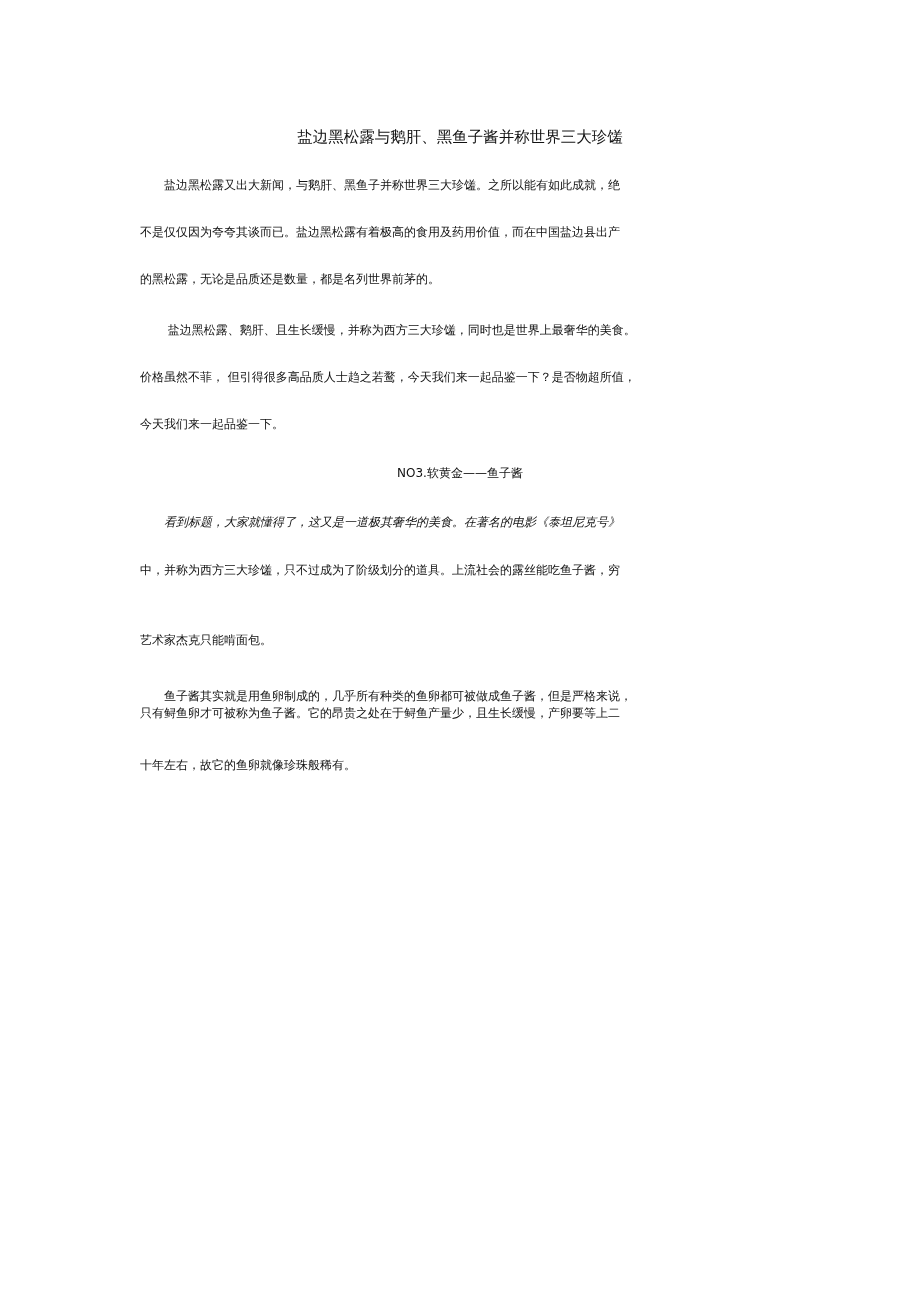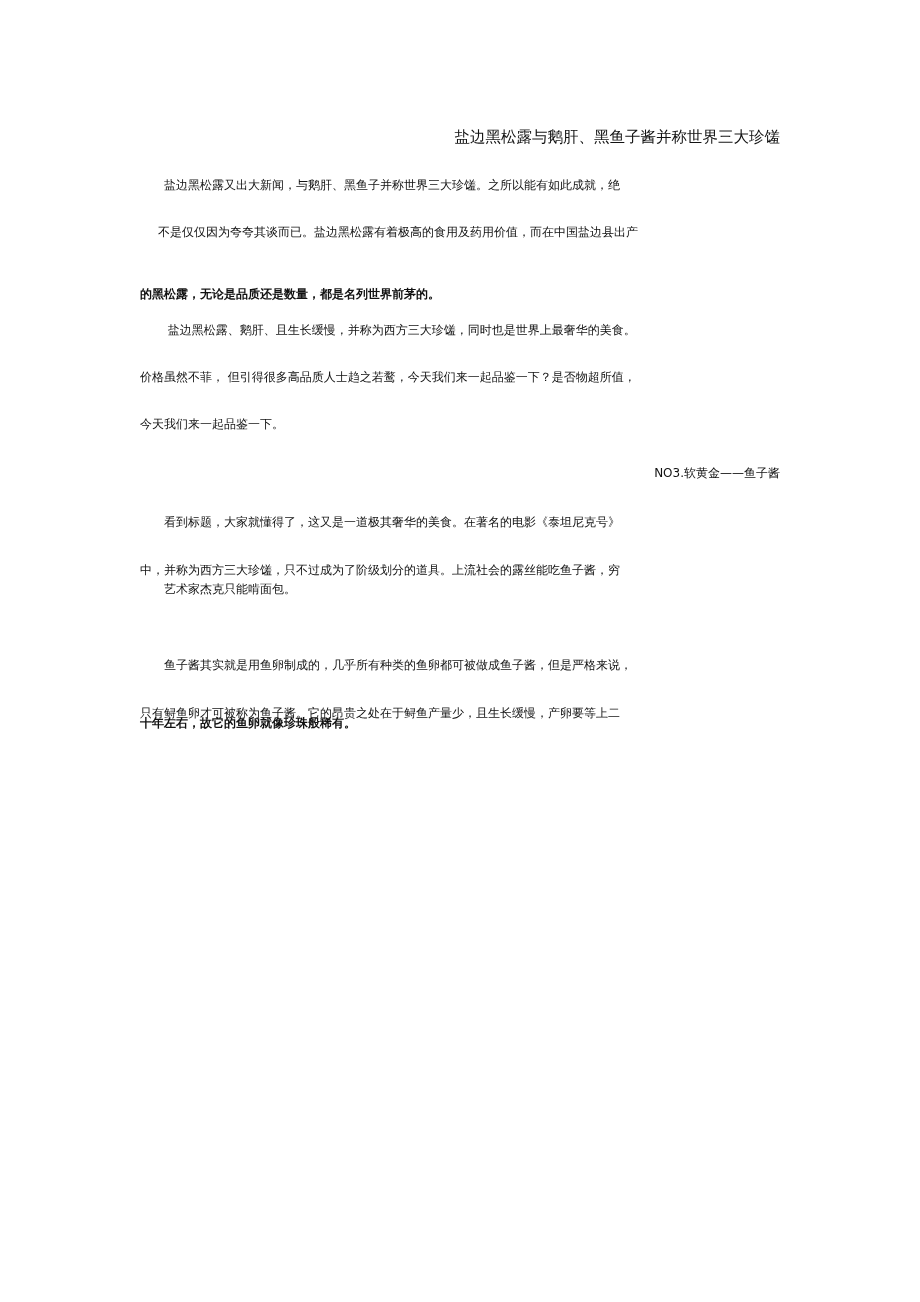--- a/index.html
+++ b/index.html
@@ -1,46 +1,46 @@
 <!DOCTYPE html>
 <html><head>
   <meta charset="utf-8">
   <style>
     html, body { margin: 0; padding: 0; background: #ffffff; }
     body { width: 920px; height: 1302px; position: relative; overflow: hidden;
            font-family: "DejaVu Sans", "Liberation Sans", sans-serif; color: #111; }
     .page { position: absolute; left: 140px; top: 0; width: 640px; }
     .line { position: absolute; left: 0; white-space: nowrap; font-size: 12px; line-height: 20px; letter-spacing: 0px; }
-    .center { width: 640px; text-align: right; }
+    .center { width: 640px; text-align: center; }
     .title { font-size: 15.5px; }
   </style>
 </head>
 <body>
 
 <div class="page">
   <div class="line center title" style="top:127px;">盐边黑松露与鹅肝、黑鱼子酱并称世界三大珍馐</div>
 
   <div>
     <div class="line" style="top:175px;">　　盐边黑松露又出大新闻，与鹅肝、黑鱼子并称世界三大珍馐。之所以能有如此成就，绝</div>
-    <div class="line" style="top:222px;margin-left:18px;">不是仅仅因为夸夸其谈而已。盐边黑松露有着极高的食用及药用价值，而在中国盐边县出产</div>
-    <div class="line" style="top:284px;font-weight:bold;">的黑松露，无论是品质还是数量，都是名列世界前茅的。</div>
+    <div class="line" style="top:222px;">不是仅仅因为夸夸其谈而已。盐边黑松露有着极高的食用及药用价值，而在中国盐边县出产</div>
+    <div class="line" style="top:269px;">的黑松露，无论是品质还是数量，都是名列世界前茅的。</div>
   </div>
 
   <div>
     <div class="line" style="top:320px;">　　 盐边黑松露、鹅肝、且生长缓慢，并称为西方三大珍馐，同时也是世界上最奢华的美食。</div>
     <div class="line" style="top:367px;">价格虽然不菲， 但引得很多高品质人士趋之若鹜，今天我们来一起品鉴一下？是否物超所值，</div>
     <div class="line" style="top:414px;">今天我们来一起品鉴一下。</div>
   </div>
 
   <div class="line center" style="top:463px;">NO3.软黄金——鱼子酱</div>
 
   <div>
-    <div class="line" style="top:512px;">　　看到标题，大家就懂得了，这又是一道极其奢华的美食。在著名的电影《泰坦尼克号》</div>
+    <div class="line" style="top:512px;font-style:italic;">　　看到标题，大家就懂得了，这又是一道极其奢华的美食。在著名的电影《泰坦尼克号》</div>
     <div class="line" style="top:560px;">中，并称为西方三大珍馐，只不过成为了阶级划分的道具。上流社会的露丝能吃鱼子酱，穷</div>
-    <div class="line" style="top:579px;margin-left:24px;">艺术家杰克只能啃面包。</div>
+    <div class="line" style="top:630px;">艺术家杰克只能啃面包。</div>
   </div>
 
   <div>
-    <div class="line" style="top:655px;">　　鱼子酱其实就是用鱼卵制成的，几乎所有种类的鱼卵都可被做成鱼子酱，但是严格来说，</div>
+    <div class="line" style="top:686px;">　　鱼子酱其实就是用鱼卵制成的，几乎所有种类的鱼卵都可被做成鱼子酱，但是严格来说，</div>
     <div class="line" style="top:703px;">只有鲟鱼卵才可被称为鱼子酱。它的昂贵之处在于鲟鱼产量少，且生长缓慢，产卵要等上二</div>
-    <div class="line" style="top:713px;font-weight:bold;">十年左右，故它的鱼卵就像珍珠般稀有。</div>
+    <div class="line" style="top:755px;">十年左右，故它的鱼卵就像珍珠般稀有。</div>
   </div>
 </div>
 
 </body></html>

